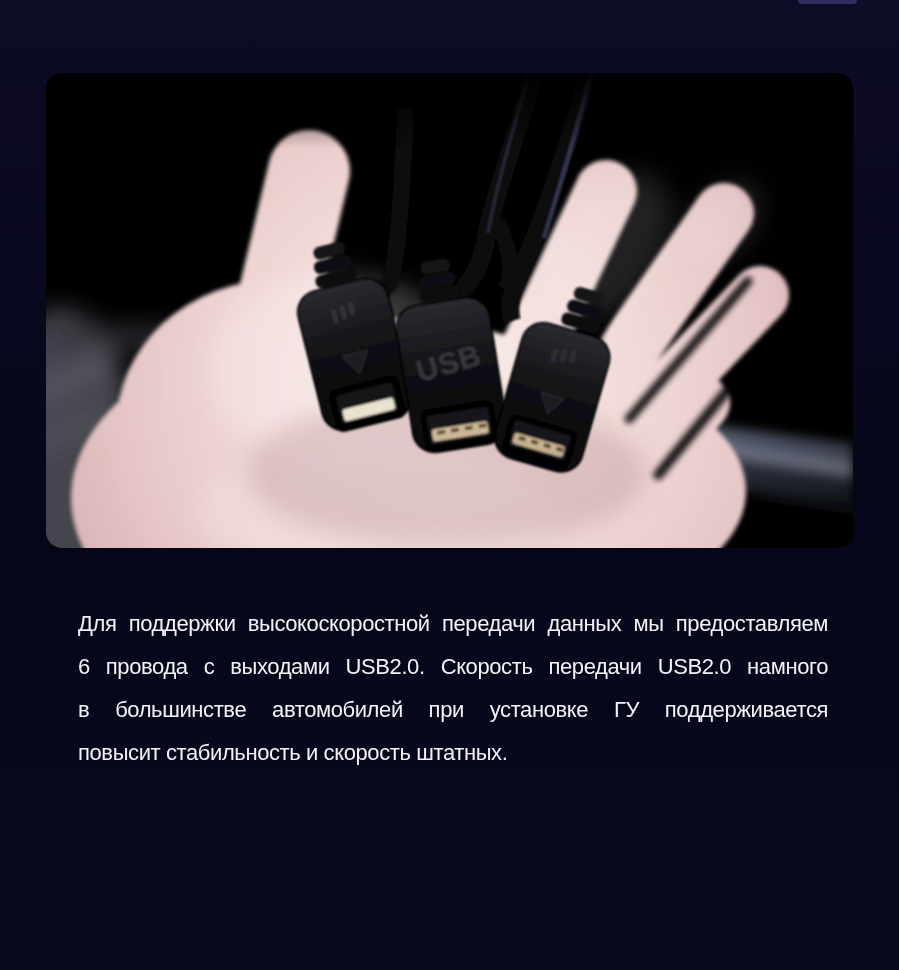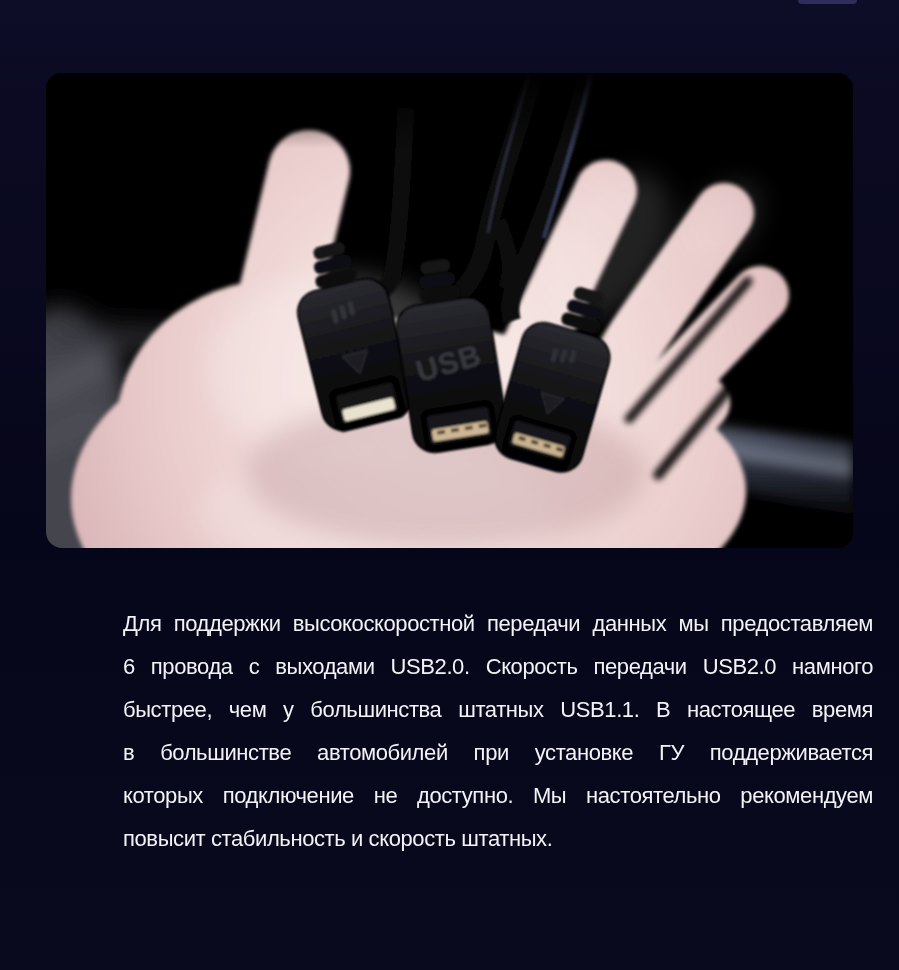--- a/index.html
+++ b/index.html
@@ -17,21 +17,21 @@
     background:#333164;border-radius:0 0 4px 4px;opacity:.9;
   }
   .photo-card{
     position:absolute;left:46px;top:73px;width:807px;height:475px;
     border-radius:16px;overflow:hidden;background:#000;
   }
   .photo-card svg{display:block;}
   .description{
     position:absolute;left:78px;top:602px;width:750px;
     color:#f3f3f7;
-    font-size:22px;line-height:43px;letter-spacing:-0.4px;margin-left:45px;
+    font-size:22px;line-height:43px;letter-spacing:-0.4px;
   }
   .description .line{
     text-align:justify;text-align-last:justify;
     white-space:normal;
   }
   .description .line.last{text-align-last:left;}
   .usb-emboss{
     font-family:"Liberation Sans","DejaVu Sans",sans-serif;
     font-weight:bold;letter-spacing:1px;
   }
@@ -193,19 +193,17 @@
         </g>
       </g>
 
       <rect x="0" y="0" width="807" height="75" fill="url(#fadeTop)"></rect>
     </svg>
   </div>
 
   <div class="description">
     <div class="line">Для поддержки высокоскоростной передачи данных мы предоставляем</div>
     <div class="line">6 провода с выходами USB2.0. Скорость передачи USB2.0 намного</div>
-    <div class="line">быстрее, чем у большинства штатных USB1.1. В настоящее время</div>
     <div class="line">в большинстве автомобилей при установке ГУ поддерживается</div>
-    <div class="line">которых подключение не доступно. Мы настоятельно рекомендуем</div>
     <div class="line last">повысит стабильность и скорость штатных.</div>
   </div>
 
 </div>
 
 </body></html>

